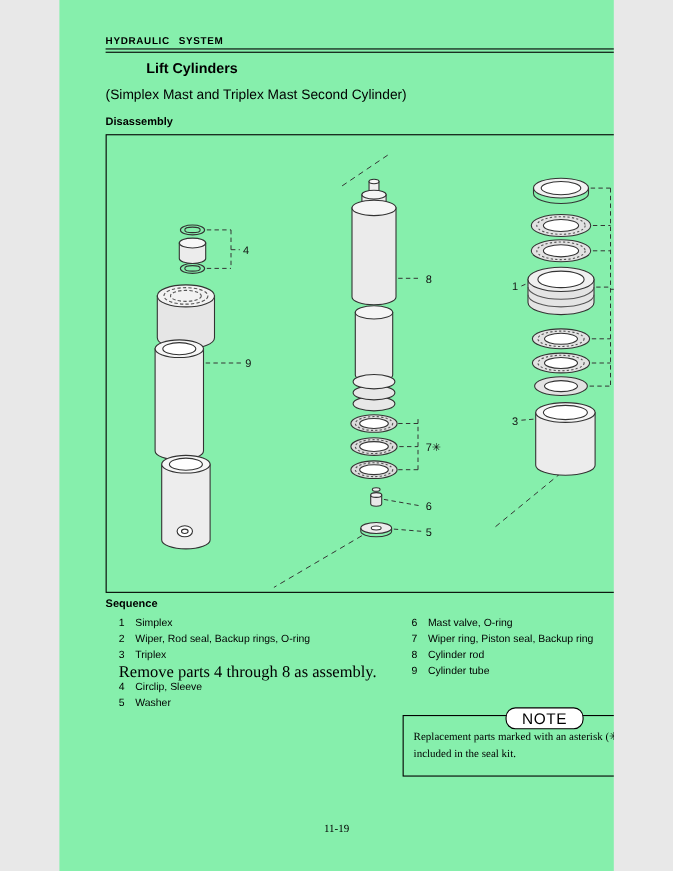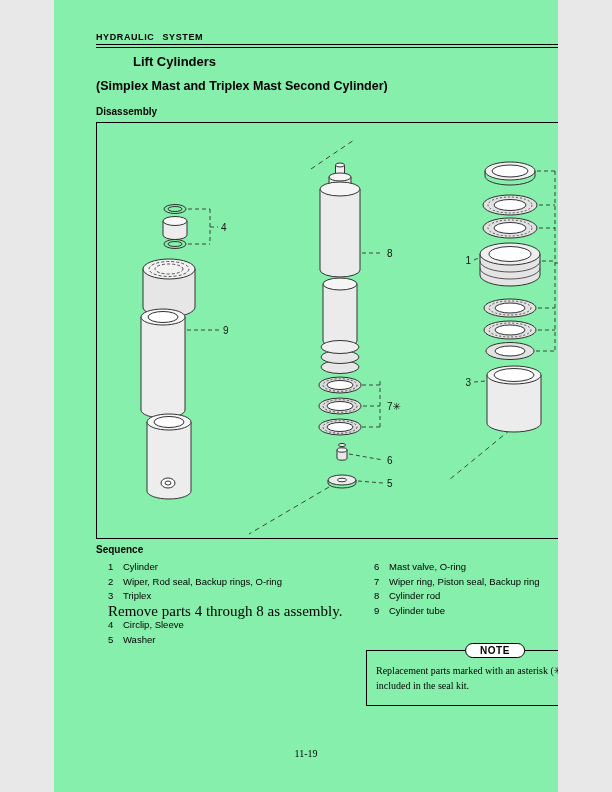--- a/index.html
+++ b/index.html
@@ -5,38 +5,38 @@
   html,body { margin:0; padding:0; background:#e8e8e8; }
   .page {
     position:relative; width:504px; height:792px; background:#86efac;
     font-family:"Liberation Sans", sans-serif; color:#000; overflow:hidden;
     margin:0 auto;
   }
   .header { position:absolute; left:42px; top:32px; width:528px; }
   .header-text { font-size:9px; font-weight:bold; letter-spacing:0.6px; word-spacing:5px; }
   .double-rule { margin-top:2px; height:2px; border-top:1.4px solid #000; border-bottom:1px solid #000; }
   .title { position:absolute; left:42px; top:54px; margin:0; font-size:13px; font-weight:bold;padding-left:37px; }
-  .subtitle { position:absolute; left:42px; top:79px; margin:0; font-size:12.5px; font-weight:bold; }
+  .subtitle { position:absolute; left:42px; top:79px; margin:0; font-size:12.5px; font-weight:normal; }
   .disassembly { position:absolute; left:42px; top:106px; font-size:10px; font-weight:bold; }
   .figure-box { position:absolute; left:42px; top:122px; width:525px; height:415px; border:1px solid #000; }
   .figure-box svg { display:block; }
   svg text { font-family:"Liberation Sans", sans-serif; font-size:10px; fill:#111; }
   .seq-heading { position:absolute; left:42px; top:544px; font-size:10px; font-weight:bold; }
   .seq-col { position:absolute; top:560px; }
   .seq-left { left:54px; width:260px; }
   .seq-right { left:320px; width:250px; }
   .seq-row { display:flex; height:14.5px; font-size:9.5px; line-height:14.5px; }
   .seq-num { width:15px; flex:0 0 15px; }
   .seq-lbl { flex:1; }
   .assembly-note { height:14.5px; font-size:15px; line-height:14.5px; font-family:"Liberation Serif", serif; }
   .note-box { position:absolute; left:312px; top:650px; width:256px; height:54px; border:1px solid #000; }
   .note-pill {
     position:absolute; top:-8px; left:50%; transform:translateX(-50%);
     background:#fff; border:1px solid #000; border-radius:9px;
-    padding:1px 14px; font-size:10px; letter-spacing:0.5px;font-weight:bold;
+    padding:1px 14px; font-size:14px; letter-spacing:0.5px;
   }
   .note-text {
     padding:12px 9px 0 9px; font-family:"Liberation Serif", serif;
     font-size:10px; line-height:1.5;
   }
   .page-number { position:absolute; left:0; right:0; top:748px; text-align:center;
     font-family:"Liberation Serif", serif; font-size:10px; }
 </style>
 </head>
 <body>
@@ -211,21 +211,21 @@
 
       <text x="505" y="406" text-anchor="end">207064</text>
     </svg>
   </div>
 
   <div class="seq-heading">Sequence</div>
 
   <div class="seq-col seq-left">
     <div class="seq-row">
       <span class="seq-num">1</span>
-      <span class="seq-lbl">Cylinder</span>
+      <span class="seq-lbl">Simplex</span>
     </div>
     <div class="seq-row">
       <span class="seq-num">2</span>
       <span class="seq-lbl">Wiper, Rod seal, Backup rings, O-ring</span>
     </div>
     <div class="seq-row">
       <span class="seq-num">3</span>
       <span class="seq-lbl">Triplex</span>
     </div>
     <div class="assembly-note">Remove parts 4 through 8 as assembly.</div>

